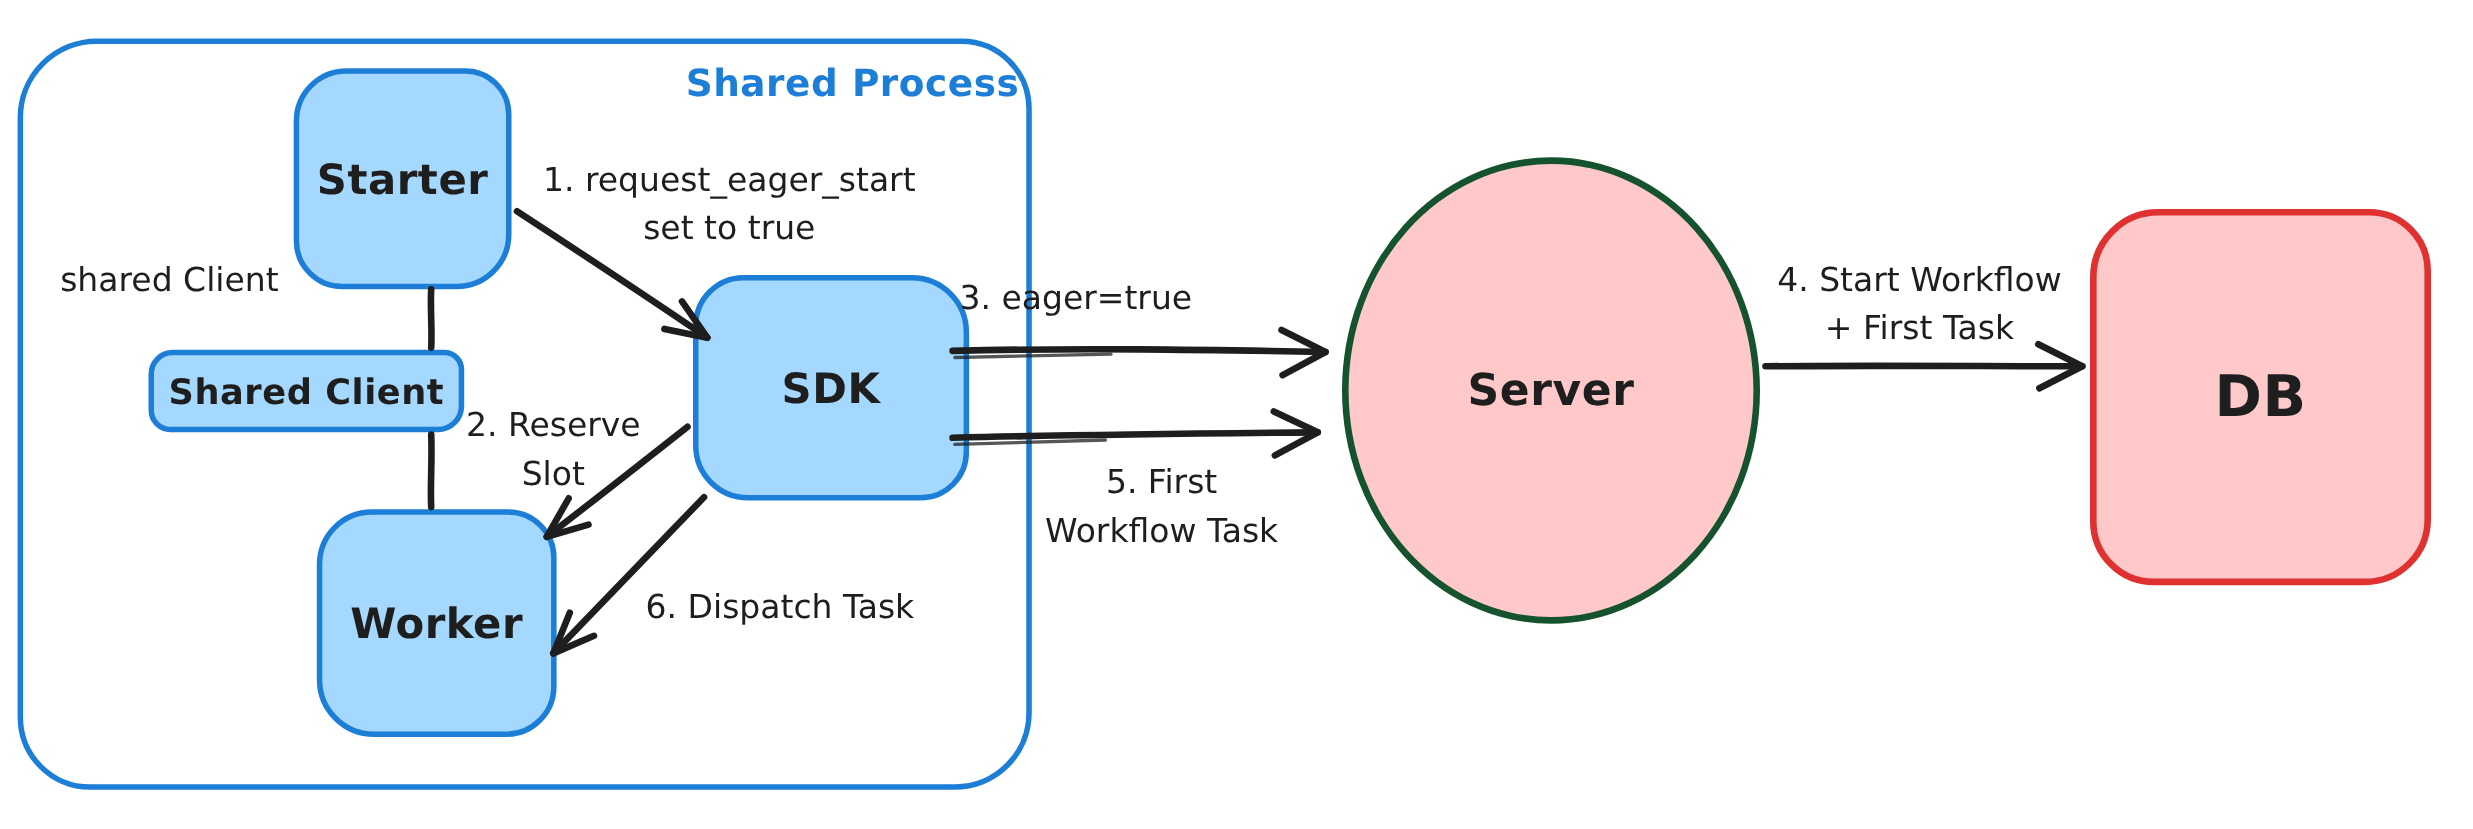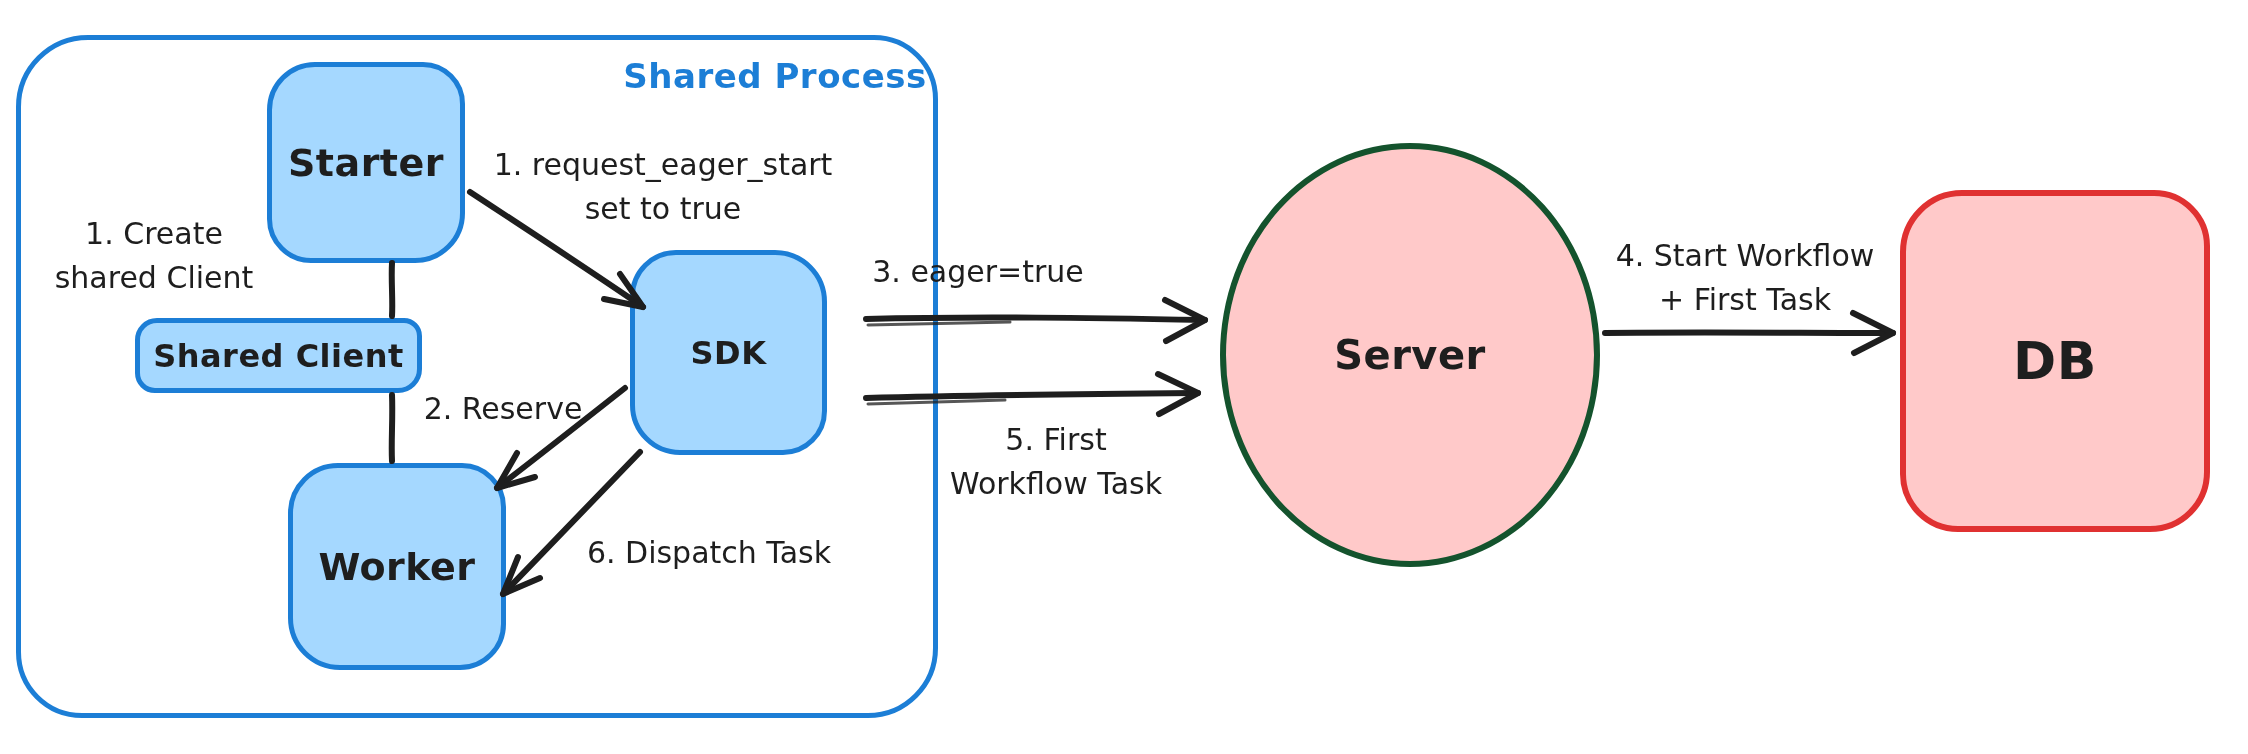--- a/index.html
+++ b/index.html
@@ -35,21 +35,21 @@
     background: #a5d8ff;
     border: 5px solid #1c7ed6;
     color: #1e1e1e;
     z-index: 2;
   }
   .node .lbl { font-weight: 600; letter-spacing: 0.5px; white-space: nowrap; }
 
   .node-starter { left: 267px; top: 62px;  width: 198px; height: 201px; border-radius: 48px 42px 50px 44px; font-size: 38px; }
   .node-shared-client { left: 135px; top: 318px; width: 287px; height: 75px; border-radius: 22px 18px 24px 20px; font-size: 32px; }
   .node-worker  { left: 272px; top: 463px; width: 218px; height: 207px; border-radius: 50px 44px 46px 52px; font-size: 38px; margin-left: 16px; }
-  .node-sdk     { left: 630px; top: 250px; width: 197px; height: 205px; border-radius: 46px 52px 44px 50px; font-size: 32px; }
+  .node-sdk     { left: 630px; top: 250px; width: 251px; height: 205px; border-radius: 46px 52px 44px 50px; font-size: 38px; }
 
   .node-server {
     left: 1220px; top: 143px; width: 380px; height: 424px;
     border: 6px solid #14532d; background: #ffc9c9;
     border-radius: 50%;
     font-size: 40px;
   }
   .node-db {
     left: 1900px; top: 190px; width: 310px; height: 342px;
     border: 6px solid #e03131; background: #ffc9c9;
@@ -146,31 +146,31 @@
 
   <div class="shape node node-server">
     <span class="lbl">Server</span>
   </div>
 
   <div class="shape node node-db">
     <span class="lbl">DB</span>
   </div>
 
   <div class="anno anno-create">
-    <div>1. Create</div>
     <div>shared Client</div>
   </div>
 
   <div class="anno anno-request">
     <div>1. request_eager_start</div>
     <div>set to true</div>
   </div>
 
   <div class="anno anno-reserve">
     <div>2. Reserve</div>
+    <div>Slot</div>
   </div>
 
   <div class="anno anno-eager">
     <div>3. eager=true</div>
   </div>
 
   <div class="anno anno-startwf">
     <div>4. Start Workflow</div>
     <div>+ First Task</div>
   </div>

